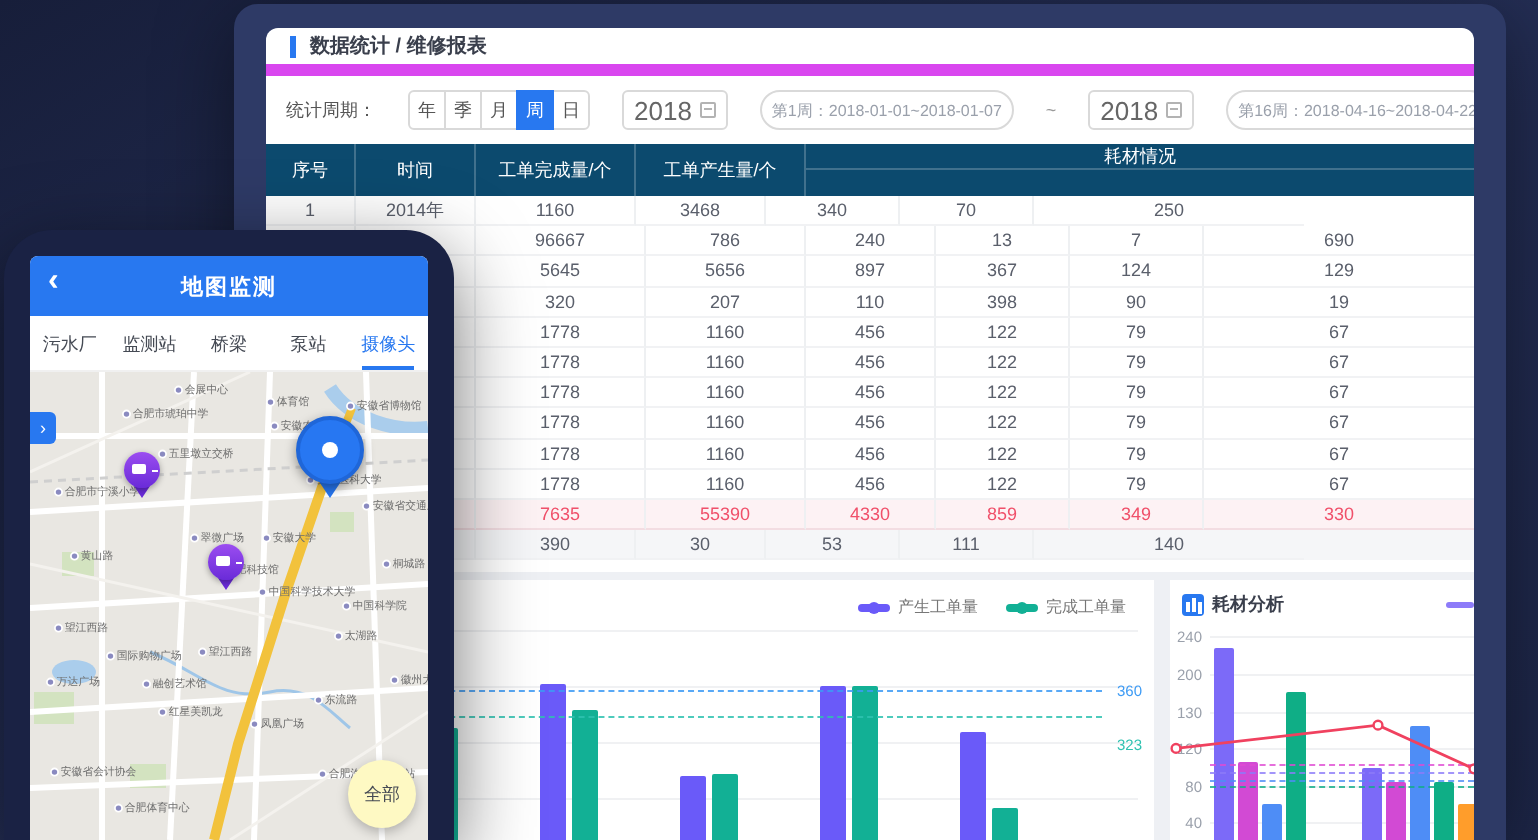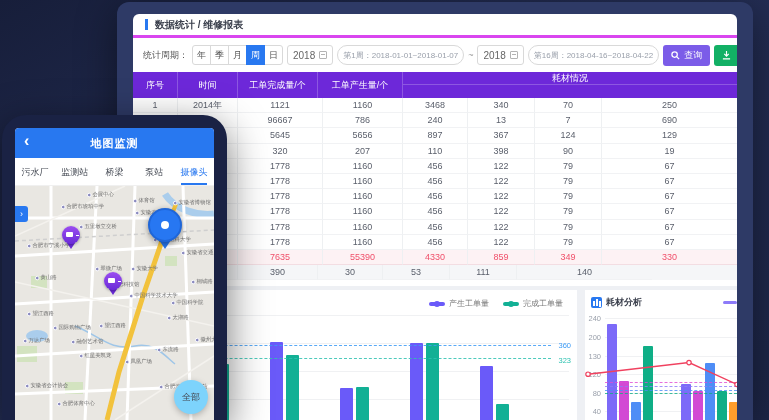--- a/index.html
+++ b/index.html
@@ -6,47 +6,47 @@
   html,body { width:769px; height:420px; overflow:hidden;
     font-family:"Liberation Sans", sans-serif; }
   body { background:linear-gradient(150deg,#171e3a 0%,#242e55 45%,#1d2648 100%); position:relative; }
 
   
   .bezel { position:absolute; left:117px; top:2px; width:636px; height:418px;
     background:#2e3a66; border-radius:12px 12px 0 0; box-shadow:0 8px 40px rgba(0,0,0,.45); }
   .desktop { position:absolute; left:133px; top:14px; width:604px; height:406px;
     background:#fff; border-radius:6px 6px 0 0; overflow:hidden; z-index:1; }
 
-  .crumbbar { height:24px; display:flex; align-items:center; border-bottom:3px solid #d946ef; }
+  .crumbbar { height:24px; display:flex; align-items:center; border-bottom:6px solid #d946ef; }
   .crumb-accent { width:3px; height:11px; background:#2878f0; margin:0 7px 0 12px; }
   .crumb { font-size:10px; color:#3a3f4c; font-weight:bold; }
 
-  .filterbar { height:34px; display:flex; align-items:center; padding-left:10px; gap:4px; white-space:nowrap; }
+  .filterbar { height:34px; display:flex; align-items:center; padding-left:10px; gap:16px; white-space:nowrap; }
   .flabel { font-size:9px; color:#555; }
   .seg { display:flex; }
   .seg .opt { width:19px; height:20px; line-height:18px; text-align:center; font-size:9px; color:#555;
     border:1px solid #d9d9d9; background:#fff; margin-left:-1px; cursor:pointer; }
   .seg .opt:first-child { border-radius:3px 0 0 3px; margin-left:0; }
   .seg .opt:last-child { border-radius:0 3px 3px 0; }
   .seg .opt.active { background:#2878f0; border-color:#2878f0; color:#fff; position:relative; z-index:1; }
   .select,.rangebox { height:20px; border:1px solid #d9d9d9; border-radius:3px; background:#fff;
     display:flex; align-items:center; padding:0 5px; }
-  .select { font-size:10px; color:#666; gap:4px; }
+  .select { font-size:13px; color:#666; gap:4px; }
   .cal { width:8px; height:8px; border:1px solid #b3b3b3; border-radius:1px; position:relative; }
   .cal:before { content:""; position:absolute; left:1px; top:2px; right:1px; border-top:1px solid #b3b3b3; }
   .rangebox { font-size:8px; color:#9aa0ab;border-radius:10px; }
   .tilde { font-size:9px; color:#999; }
   .btn { height:21px; border:none; border-radius:3px; color:#fff; font-size:9px;
     display:flex; align-items:center; gap:4px; padding:0 8px; cursor:pointer; font-family:inherit; }
   .btn.query { background:#7b5ce8; }
   .btn.excel { background:#12b065; }
 
   
   .table { font-size:9px; }
-  .thead { background:#6d28d9; color:#fff; }
+  .thead { background:#0c4a6e; color:#fff; }
   .hrow { display:flex; }
   .hcell { display:flex; align-items:center; justify-content:center; text-align:center;
     border-right:1px solid rgba(255,255,255,.22); }
   .trow { display:flex; height:15.2px; align-items:stretch; }
   .tcell { display:flex; align-items:center; justify-content:center; color:#5a5f6b;
     border-right:1px solid #eef0f2; border-bottom:1px solid #f1f2f4; }
   .c0{width:45px}.c1{width:60px}.c2{width:85px}.c3{width:80px}.c4{width:65px}.c5{width:67px}.c6{width:67px}.c7{width:135px;border-right:none}
   .c01{width:105px}
   .trow.total { background:#fdf2f4; }
   .trow.total .tcell { color:#f0506a; border-bottom:1px solid #f3dde2; }
@@ -94,21 +94,21 @@
   .pin .head:after { content:""; position:absolute; left:4px; top:6px; width:7px; height:5px; background:#fff; border-radius:1px;
     box-shadow:8px 1px 0 -2px #fff; }
   .pin .tail { width:0; height:0; border:4px solid transparent; border-top:6px solid #6a2bd8; margin:-1px auto 0; }
   .selpin { position:absolute; width:34px; height:42px; cursor:pointer; }
   .selpin .head { width:34px; height:34px; border-radius:17px; background:#2777f2; border:2px solid #1f66d8;
     box-shadow:0 2px 6px rgba(0,0,0,.4); position:relative; }
   .selpin .head:after { content:""; position:absolute; left:11px; top:11px; width:8px; height:8px; border-radius:4px; background:#fff; }
   .selpin .tail { width:0; height:0; border:6px solid transparent; border-top:9px solid #2777f2; margin:-2px auto 0; }
   .expander { position:absolute; left:0; top:20px; width:13px; height:16px; background:#2878f0; border-radius:0 3px 3px 0;
     color:#fff; font-size:9px; line-height:16px; text-align:center; cursor:pointer; }
-  .allbtn { position:absolute; right:6px; bottom:6px; width:34px; height:34px; border-radius:17px; background:#7dd3fc;
+  .allbtn { position:absolute; right:6px; bottom:6px; width:34px; height:34px; border-radius:17px; background:#fef9c3;
     box-shadow:0 2px 6px rgba(0,0,0,.25); font-size:9px; color:#454a54; display:flex; align-items:center; justify-content:center; cursor:pointer; }
 </style>
 </head>
 <body>
 
 <div class="bezel"></div>
 
 <div class="desktop">
 
   <div class="crumbbar">
@@ -160,21 +160,20 @@
         <div class="hcell c2" style="height:26px">工单产生量/个</div>
         <div style="width:334px">
           <div class="hcell" style="height:13px;width:334px;border-right:none;border-bottom:1px solid rgba(255,255,255,.22)">耗材情况</div>
         </div>
       </div>
     </div>
     <div id="tbody">
         <div class="trow">
           <div class="tcell c0">1</div>
           <div class="tcell c1">2014年</div>
-          <div class="tcell c2">1121</div>
           <div class="tcell c3">1160</div>
           <div class="tcell c4">3468</div>
           <div class="tcell c5">340</div>
           <div class="tcell c6">70</div>
           <div class="tcell c7">250</div>
         </div>
         <div class="trow">
           <div class="tcell c0"></div>
           <div class="tcell c1"></div>
           <div class="tcell c2">96667</div>
@@ -306,21 +305,21 @@
         <div class="bar" style="left: 277px; top: 53.345px; height: 81.655px; background: rgb(106, 90, 249);"></div>
         <div class="bar" style="left: 347px; top: 75.9px; height: 59.1px; background: rgb(106, 90, 249);"></div>
         <div class="bar" style="left: 83px; top: 74.165px; height: 60.835px; background: rgb(18, 176, 149);"></div>
         <div class="bar" style="left: 153px; top: 65.49px; height: 69.51px; background: rgb(18, 176, 149);"></div>
         <div class="bar" style="left: 223px; top: 97.414px; height: 37.586px; background: rgb(18, 176, 149);"></div>
         <div class="bar" style="left: 293px; top: 53.345px; height: 81.655px; background: rgb(18, 176, 149);"></div>
         <div class="bar" style="left: 363px; top: 114.07px; height: 20.93px; background: rgb(18, 176, 149);"></div>
         <div class="refline" style="top: 55.08px; border-color: rgb(61, 155, 245);"></div>
         <div class="reflabel" style="top: 55.08px; color: rgb(61, 155, 245);">360</div>
         <div class="refline" style="top: 67.919px; border-color: rgb(47, 194, 177);"></div>
-        <div class="reflabel" style="top: 70px; color: rgb(47, 194, 177);">323</div>
+        <div class="reflabel" style="top: 82px; color: rgb(47, 194, 177);">323</div>
       </div>
     <div class="panel right" id="chartR">
       <div class="rtitle">
         <span class="rticon"></span>
         <span>耗材分析</span>
       </div>
       <div class="rlegdash"></div>
     <div class="gline" style="top: 28.4px; left: 20px; right: 0px;"></div>
         <div class="ytick" style="top: 28.4px;">240</div>
         <div class="gline" style="top: 47px; left: 20px; right: 0px;"></div>

